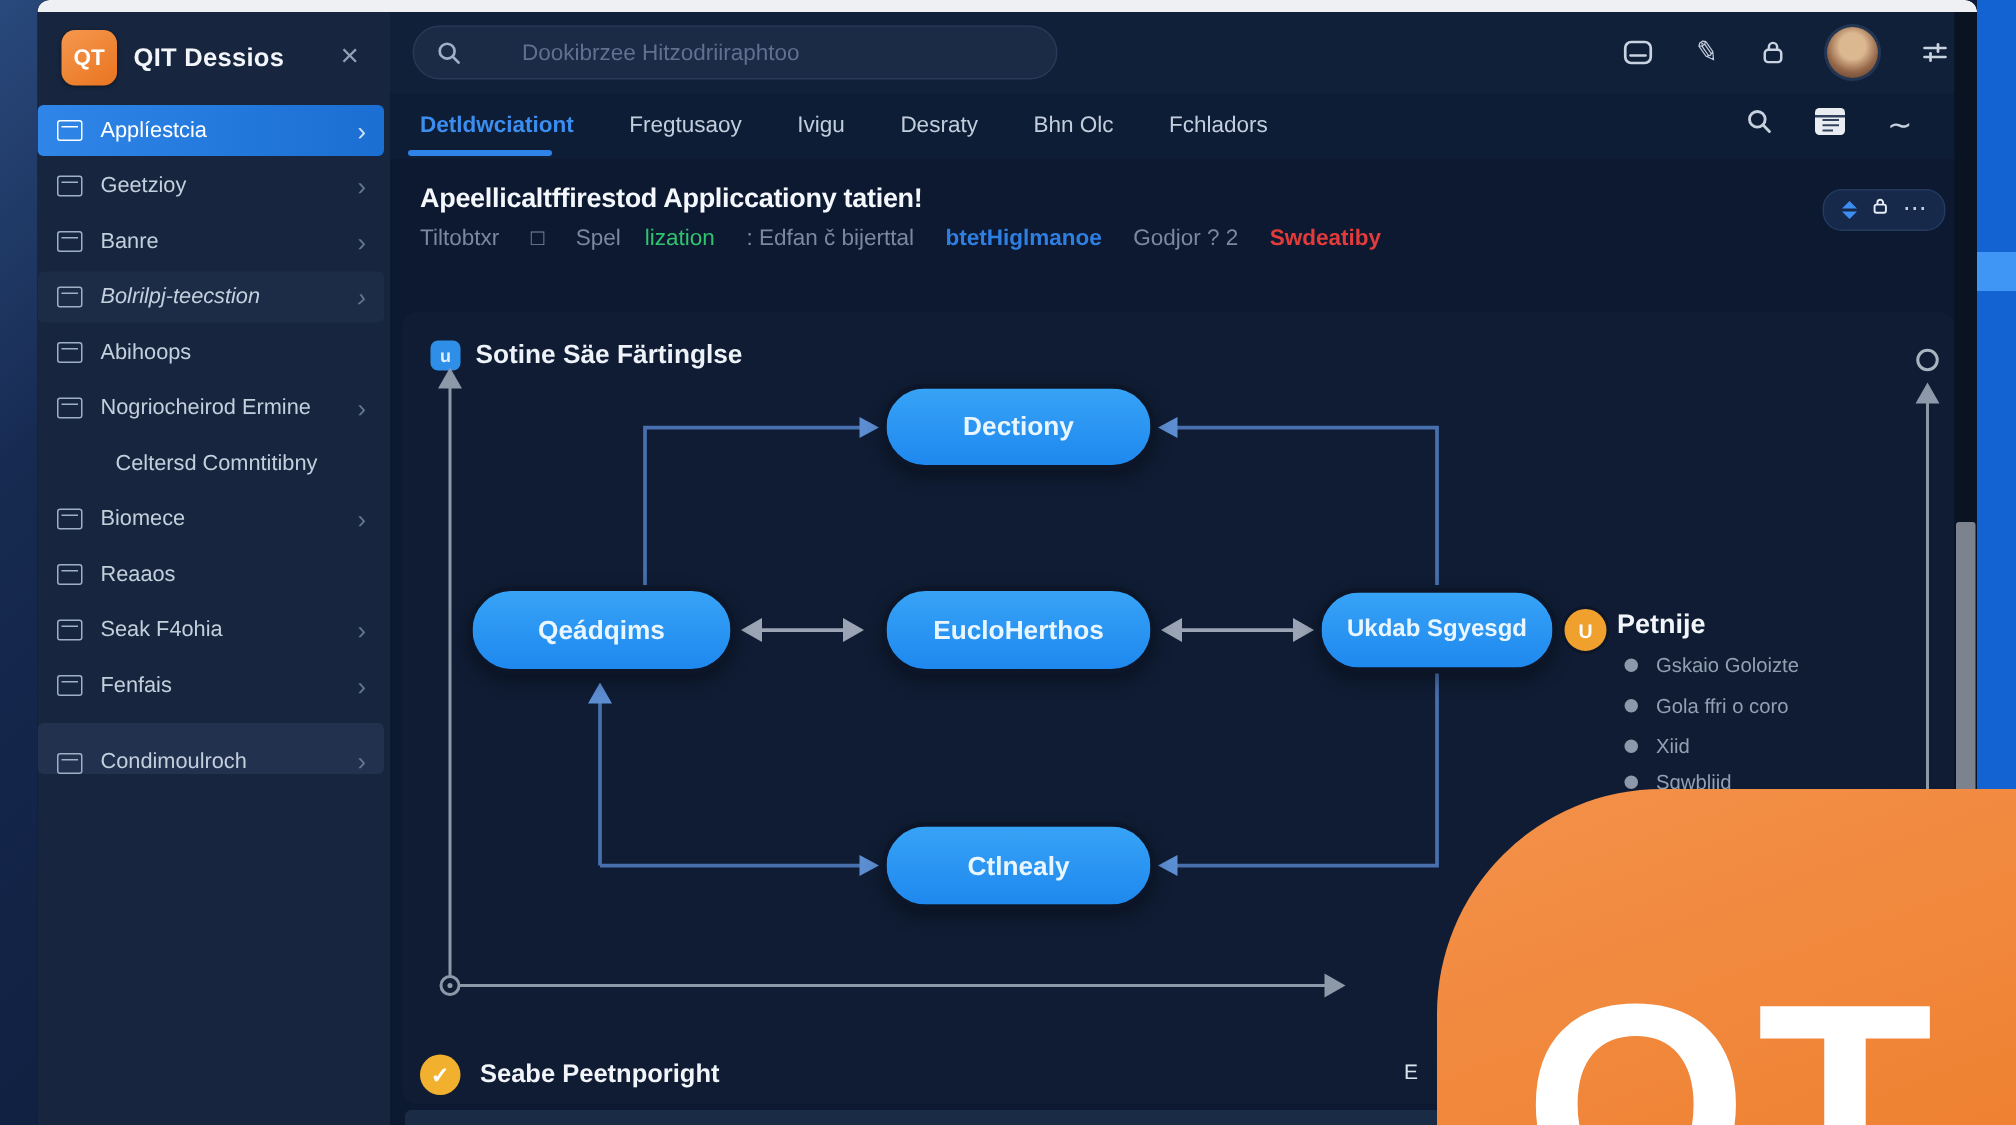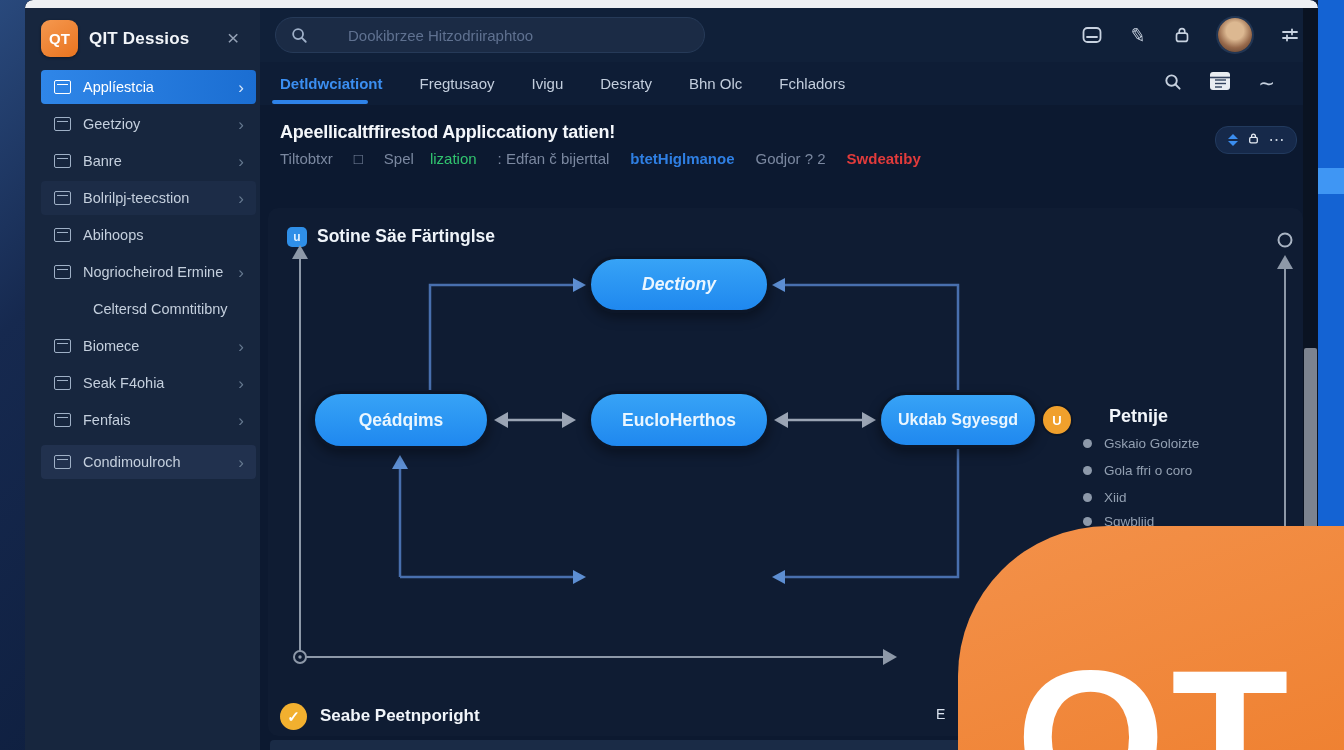--- a/index.html
+++ b/index.html
@@ -17,25 +17,25 @@
     background:#0c1a2f;border-radius:8px 8px 0 0;overflow:hidden;}
   .win-top{left:0;top:0;width:1293px;height:8px;background:#eef0f3;border-radius:8px 8px 0 0;}
   
   .sidebar{left:0;top:8px;width:235px;height:742px;background:#17263e;}
   .sb-head{position:relative;height:62px;}
   .sb-logo{left:16px;top:12px;width:37px;height:37px;border-radius:9px;
     background:linear-gradient(145deg,#f5984f,#e9741f);display:flex;align-items:center;justify-content:center;
     color:#fff;font-weight:bold;font-size:15px;box-shadow:0 1px 3px rgba(0,0,0,.4);}
   .sb-title{left:64px;top:21px;color:#f2f5f9;font-size:17px;font-weight:bold;letter-spacing:.2px;}
   .sb-close{left:202px;top:18px;color:#94a1b5;font-size:21px;cursor:default;}
-  .srow{position:relative;height:34px;margin:0 4px 3px 16px;display:flex;align-items:center;
+  .srow{position:relative;height:34px;margin:0 4px 3px 0;display:flex;align-items:center;
     padding-left:13px;border-radius:4px;color:#c4cfdd;}
   .srow.active{background:linear-gradient(90deg,#2f86e8,#1b6ed2);color:#fff;}
-  .srow.shade1{background:#1c2c47;}
-  .srow.shade2{background:#21314e;margin-top:8px;}
+  .srow.shade1{background:#1c2c47;font-style:italic;}
+  .srow.shade2{background:#21314e;margin-top:8px;align-items:flex-end;}
   .slabel{font-size:14.5px;margin-left:12px;white-space:nowrap;}
   .sub .slabel{margin-left:39px;}
   .chev{position:absolute;right:12px;font-size:17px;color:#65788f;line-height:1;}
   .srow.active .chev{color:#d6e6fa;}
   .icn{width:15px;height:12px;border:1.6px solid #9fb0c6;border-radius:2px;position:relative;flex:none;}
   .icn::after{content:"";position:absolute;left:2px;right:2px;top:2.5px;border-top:1.6px solid #9fb0c6;}
   .srow.active .icn,.srow.active .icn::after{border-color:#fff;}
   
   .tophead{left:235px;top:8px;width:1043px;height:54px;background:#102039;}
   .search-pill{left:250px;top:17px;width:430px;height:36px;border-radius:19px;background:#1b2b45;
@@ -77,21 +77,21 @@
   .chart-head-ic{left:262px;top:227px;width:20px;height:20px;border-radius:5px;background:#2f8fe8;
     color:#dff0ff;font-size:12px;font-weight:bold;display:flex;align-items:center;justify-content:center;}
   .chart-head{left:292px;top:226px;color:#eef3f9;font-size:17.5px;font-weight:bold;}
   
   .node{position:absolute;border-radius:30px;border:3px solid #0c1628;
     background:linear-gradient(180deg,#37a3f6,#1f88ef);color:#eaf6ff;font-weight:bold;font-size:17.5px;
     display:flex;align-items:center;justify-content:center;box-sizing:border-box;
     box-shadow:0 5px 12px rgba(0,0,0,.35);}
   .legend-badge{left:1016px;top:404px;width:28px;height:28px;border-radius:50%;background:#f0a02c;
     border:2px solid #0c1628;color:#fff;font-size:13px;font-weight:bold;display:flex;align-items:center;justify-content:center;}
-  .legend-title{left:1053px;top:406px;color:#f2f6fb;font-size:18px;font-weight:bold;margin-left:31px;}
+  .legend-title{left:1053px;top:406px;color:#f2f6fb;font-size:18px;font-weight:bold;}
   .litem{position:absolute;display:flex;align-items:center;gap:12px;color:#93a0b2;font-size:13.5px;}
   .ldot{width:9px;height:9px;border-radius:50%;background:#8d99aa;flex:none;}
   
   .foot-check{left:255px;top:703px;width:27px;height:27px;border-radius:50%;background:#f2b02f;
     color:#fff;font-size:15px;font-weight:bold;display:flex;align-items:center;justify-content:center;}
   .foot-label{left:295px;top:706px;color:#f1f5fa;font-size:17px;font-weight:bold;}
   .foot-partial{left:911px;top:706px;color:#d9e2ee;font-size:14px;}
   .bottom-bar{left:245px;top:740px;width:1033px;height:10px;background:#1a2b46;border-radius:4px 4px 0 0;}
   
   .big-logo{left:958px;top:526px;width:600px;height:500px;border-radius:150px;
@@ -147,20 +147,24 @@
         <span class="slabel">Nogriocheirod Ermine</span>
         <span class="chev">›</span>
       </div>
       <div class="srow sub">
         <span class="slabel">Celtersd  Comntitibny</span>
       </div>
       <div class="srow">
         <span class="icn"></span>
         <span class="slabel">Biomece</span>
         <span class="chev">›</span>
+      </div>
+      <div class="srow">
+        <span class="icn"></span>
+        <span class="slabel">Reaaos</span>
       </div>
       <div class="srow">
         <span class="icn"></span>
         <span class="slabel">Seak F4ohia</span>
         <span class="chev">›</span>
       </div>
       <div class="srow">
         <span class="icn"></span>
         <span class="slabel">Fenfais</span>
         <span class="chev">›</span>
@@ -298,24 +302,25 @@
         <path d="M762 420 H838"></path>
       </g>
       <g fill="#9aa4b4">
         <polygon points="469,420 483,412 483,428"></polygon>
         <polygon points="551,420 537,412 537,428"></polygon>
         <polygon points="749,420 763,412 763,428"></polygon>
         <polygon points="851,420 837,412 837,428"></polygon>
       </g>
     </svg>
 
-    <div class="node" style="left:563px;top:256px;width:182px;height:57px;font-style:italic;">Dectiony</div>
+    <div class="node" style="left:563px;top:256px;width:182px;height:57px;">Dectiony</div>
     <div class="node" style="left:563px;top:391px;width:182px;height:58px;">EucloHerthos</div>
     <div class="node" style="left:287px;top:391px;width:178px;height:58px;">Qeádqims</div>
     <div class="node" style="left:853px;top:392px;width:160px;height:56px;font-size:16px;">Ukdab Sgyesgd</div>
+    <div class="node" style="left:563px;top:548px;width:182px;height:58px;">Ctlnealy</div>
 
     <div class="abs legend-badge">U</div>
     <div class="abs legend-title">Petnije</div>
     <div class="litem" style="left:1058px;top:436px;">
       <span class="ldot"></span>
       <span>Gskaio Goloizte</span>
     </div>
     <div class="litem" style="left:1058px;top:463px;">
       <span class="ldot"></span>
       <span>Gola ffri o coro</span>

